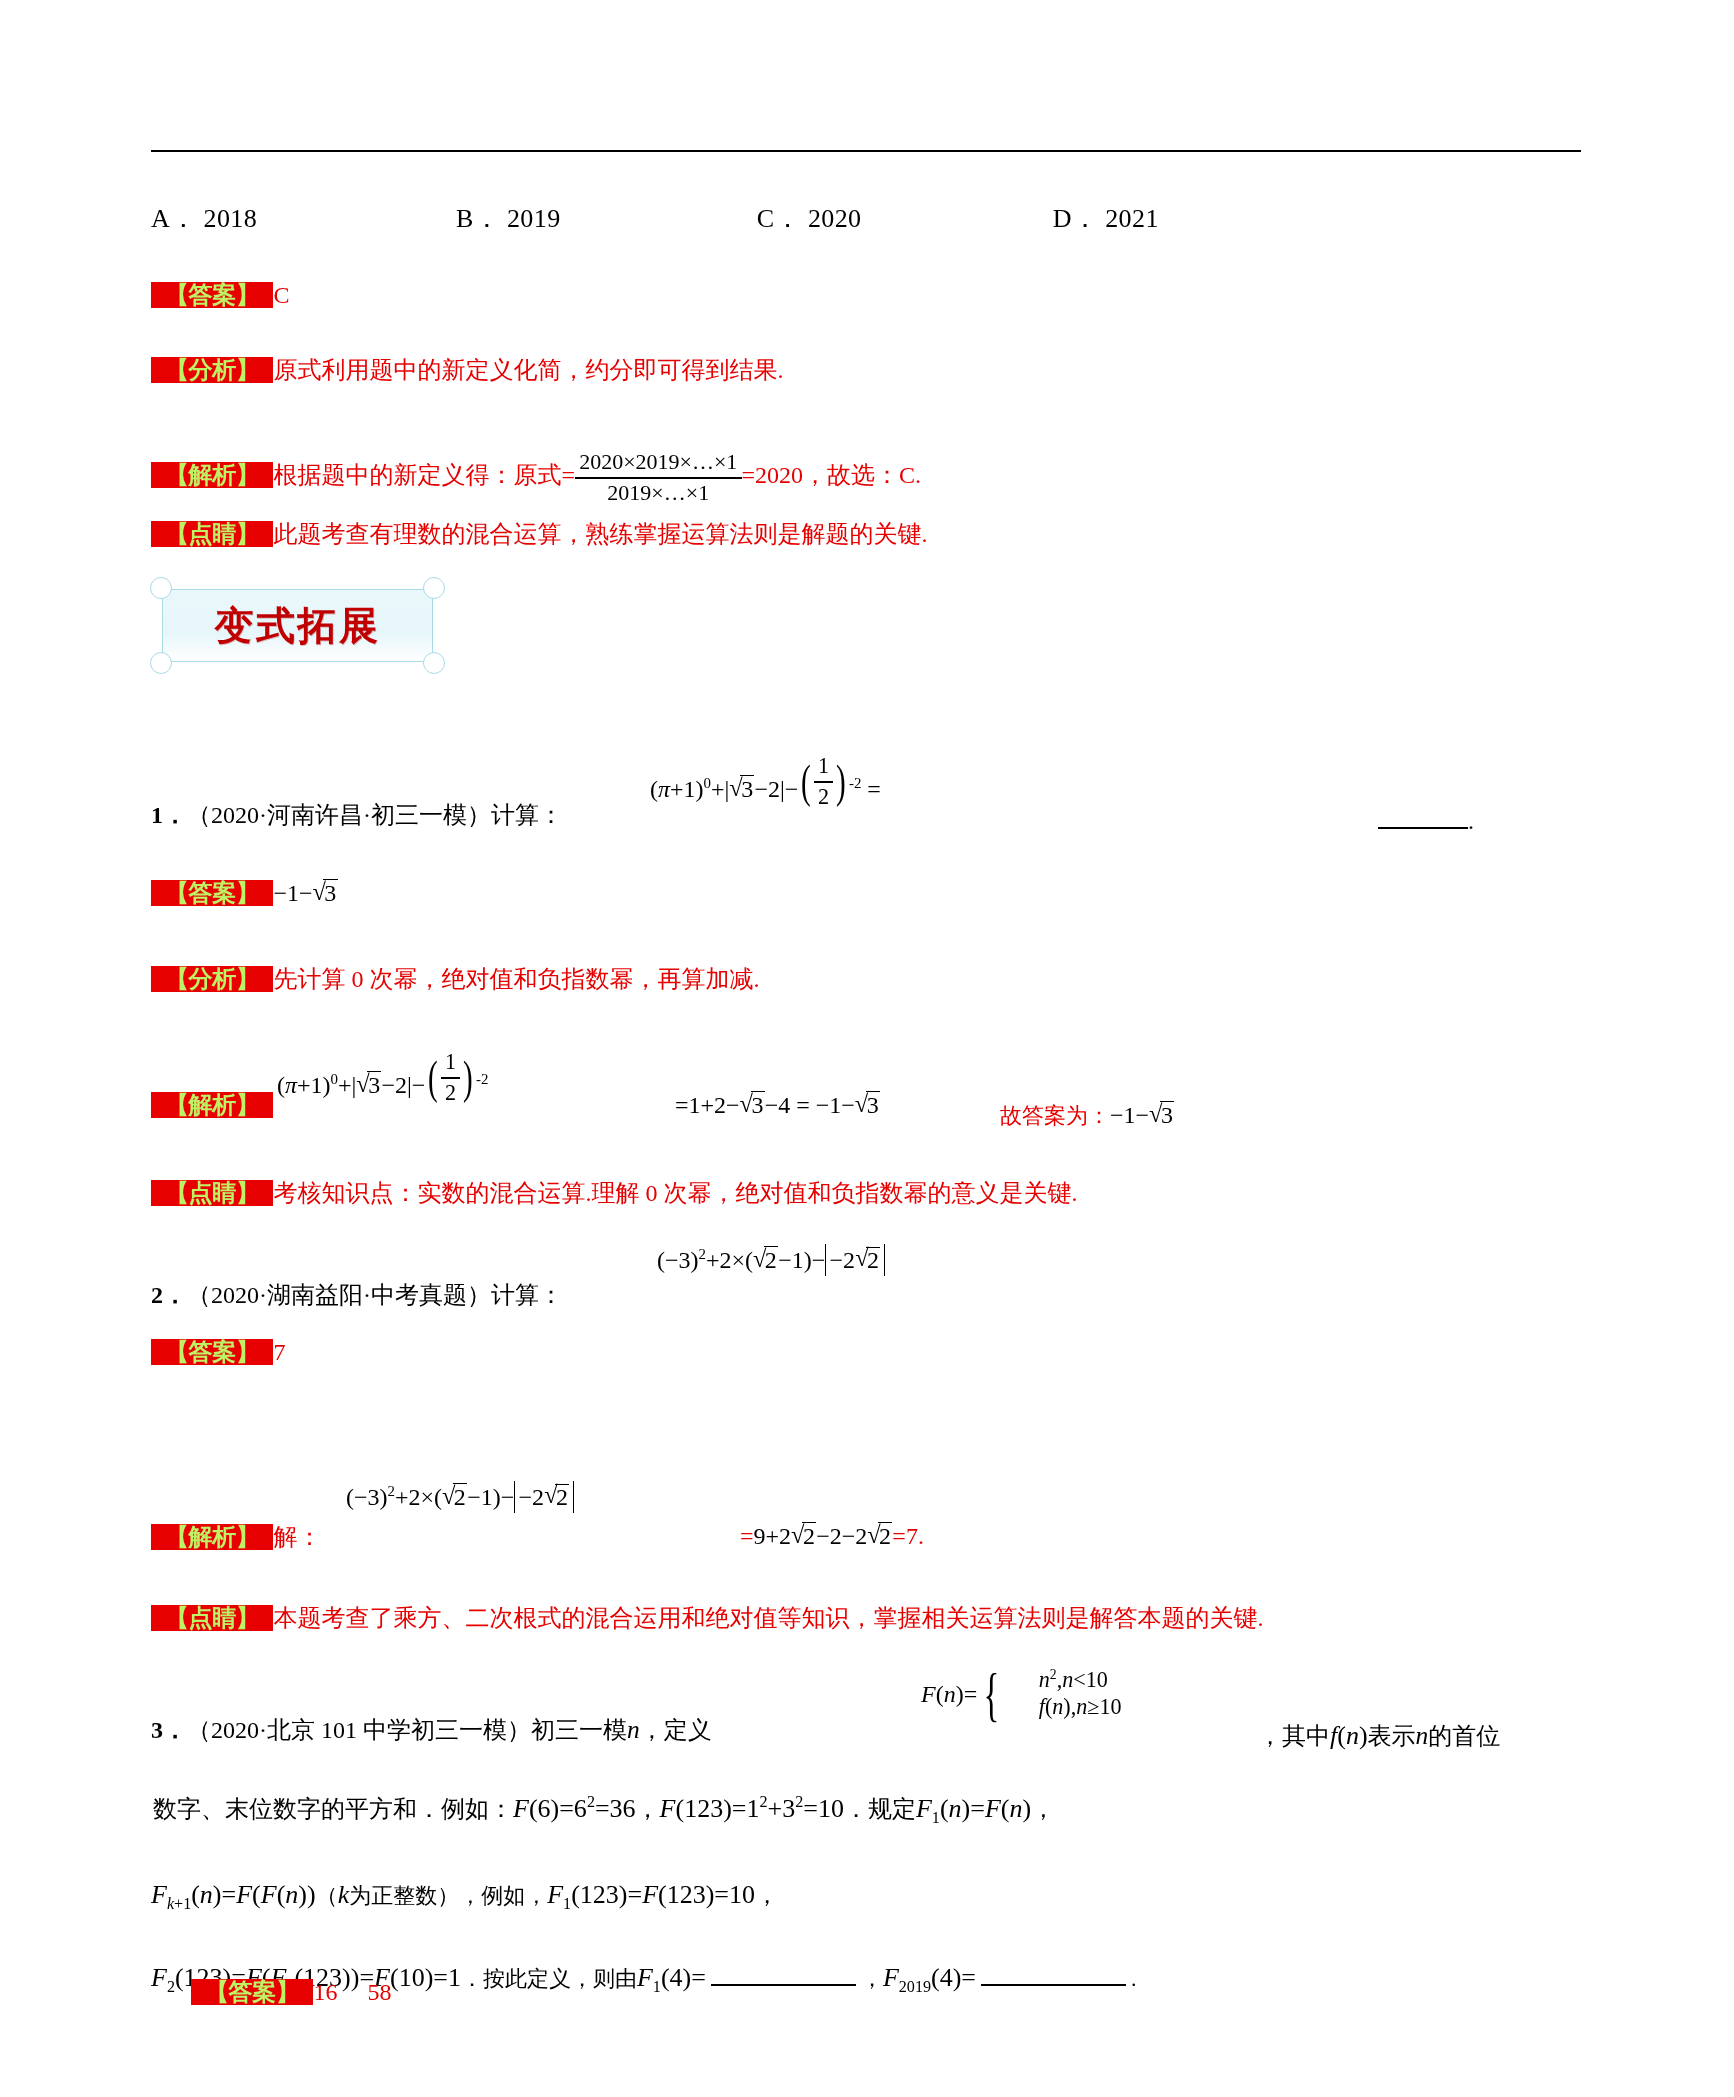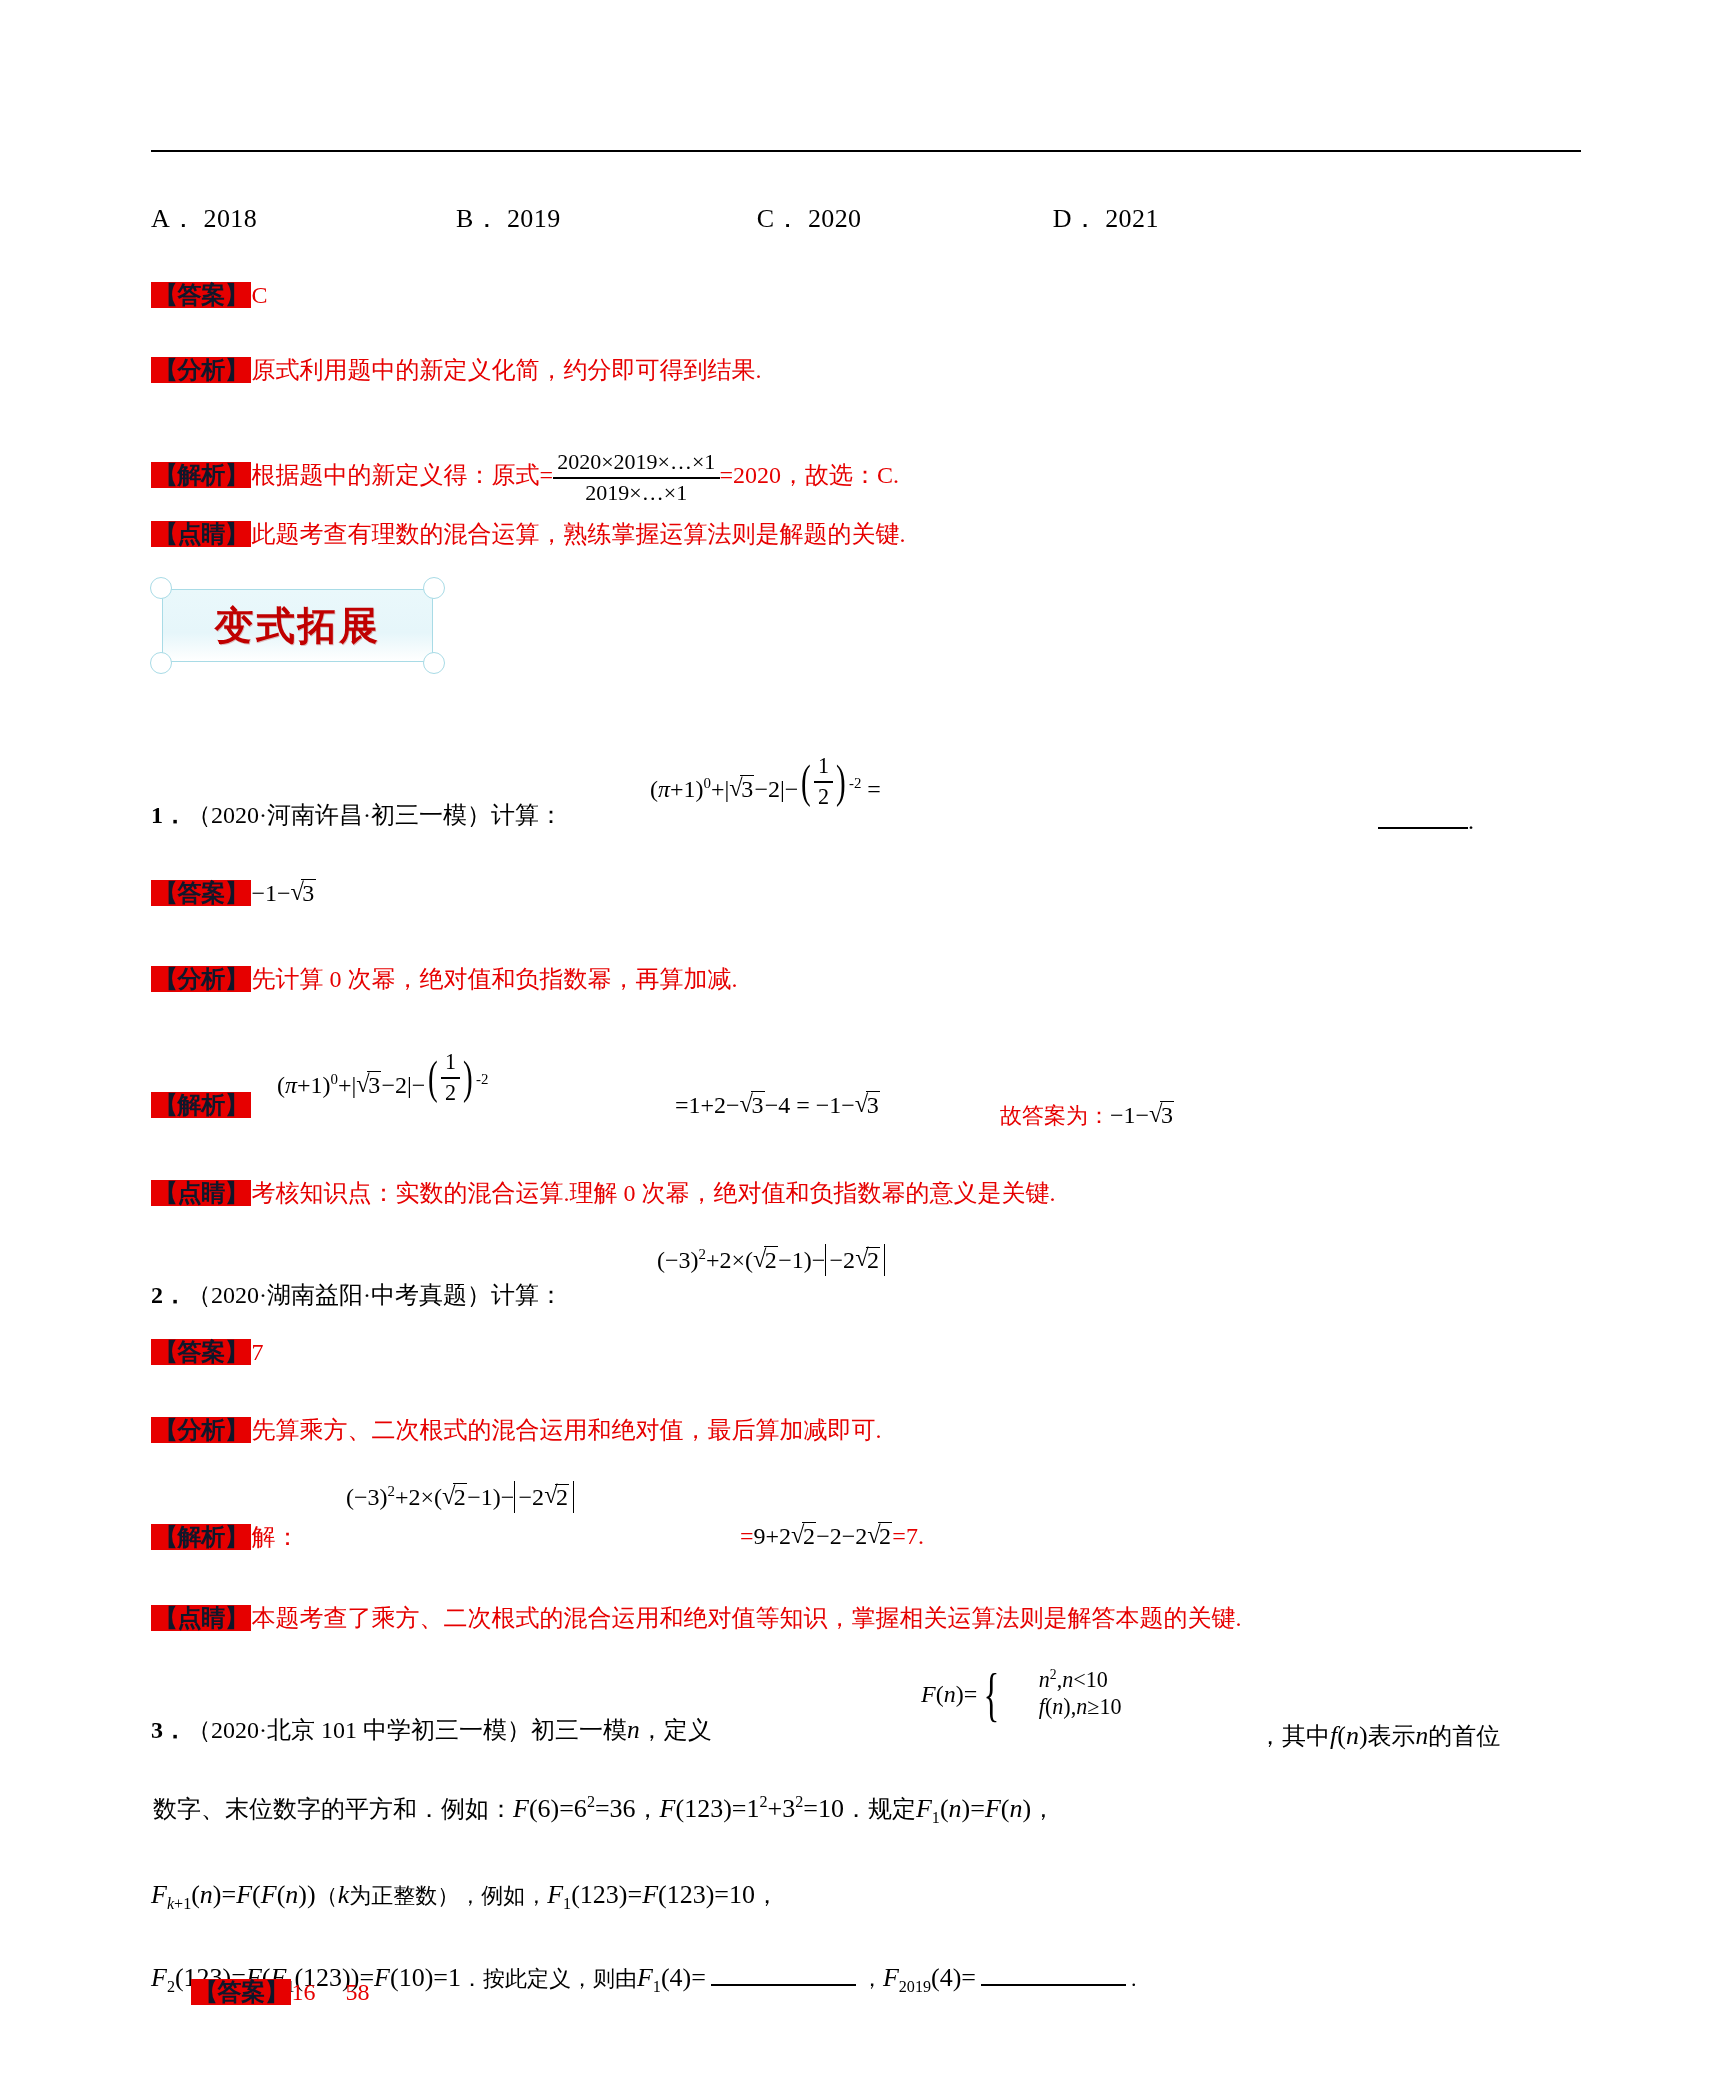--- a/index.html
+++ b/index.html
@@ -16,22 +16,22 @@
   .top-rule {
     position:absolute; left:151px; top:150px; width:1430px; height:2.1px;
     background:#000;
   }
 
   
   .row { position:absolute; white-space:nowrap; }
   .black { color:#000; }
   .red   { color:#e60000; }
   .tag {
-    background:#e60000; color:#0f172a; font-weight:bold;
-    padding:0 3px; letter-spacing:-0.4px;
+    background:#e60000; color:#bef264; font-weight:bold;
+    padding:0 14px; letter-spacing:-0.4px;
   }
   .mi { font-style:italic; font-family:"Liberation Serif", serif; }
 
   
   .opts { top:201px; left:151px; font-size:26px; letter-spacing:0.4px; }
   .opts span.opt { display:inline-block; }
   .opt-a { width:298px; }
   .opt-b { width:294px; }
   .opt-c { width:289px; }
 
@@ -200,23 +200,20 @@
     <span class="black" style="font-weight:bold;">2．</span><span class="black">（2020·湖南益阳·中考真题）</span><span class="black">计算：</span>
   </div>
   <div class="row math black" style="top:1244px; left:657px;">
     (−3)<span class="sup">2</span>+2×(<span class="sqrt"><span class="rad">2</span></span>−1)−<span style="display:inline-block; border-left:1.3px solid #000; border-right:1.3px solid #000; padding:2.5px 3.4px 4.2px 3.4px; line-height:1;">−2<span class="sqrt"><span class="rad">2</span></span></span>
   </div>
 
   <div class="row lbl-line" style="top:1336px; left:151px;">
     <span class="tag">【答案】</span><span class="red">7</span>
   </div>
 
-  <div class="row lbl-line" style="top:1414px; left:151px;">
-    <span class="tag">【分析】</span><span class="red">先算乘方、二次根式的混合运用和绝对值，最后算加减即可.</span>
-  </div>
 
   <div class="row" style="top:1521px; left:151px; font-size:24px;">
     <span class="tag">【解析】</span><span class="red">解：</span>
   </div>
   <div class="row math black" style="top:1481px; left:346px;">
     (−3)<span class="sup">2</span>+2×(<span class="sqrt"><span class="rad">2</span></span>−1)−<span style="display:inline-block; border-left:1.3px solid #000; border-right:1.3px solid #000; padding:2.5px 3.4px 4.2px 3.4px; line-height:1;">−2<span class="sqrt"><span class="rad">2</span></span></span>
   </div>
   <div class="row math" style="top:1522px; left:740px;">
     <span class="red">=</span><span class="black">9+2<span class="sqrt"><span class="rad">2</span></span>−2−2<span class="sqrt"><span class="rad">2</span></span></span><span class="red">=7.</span>
   </div>

